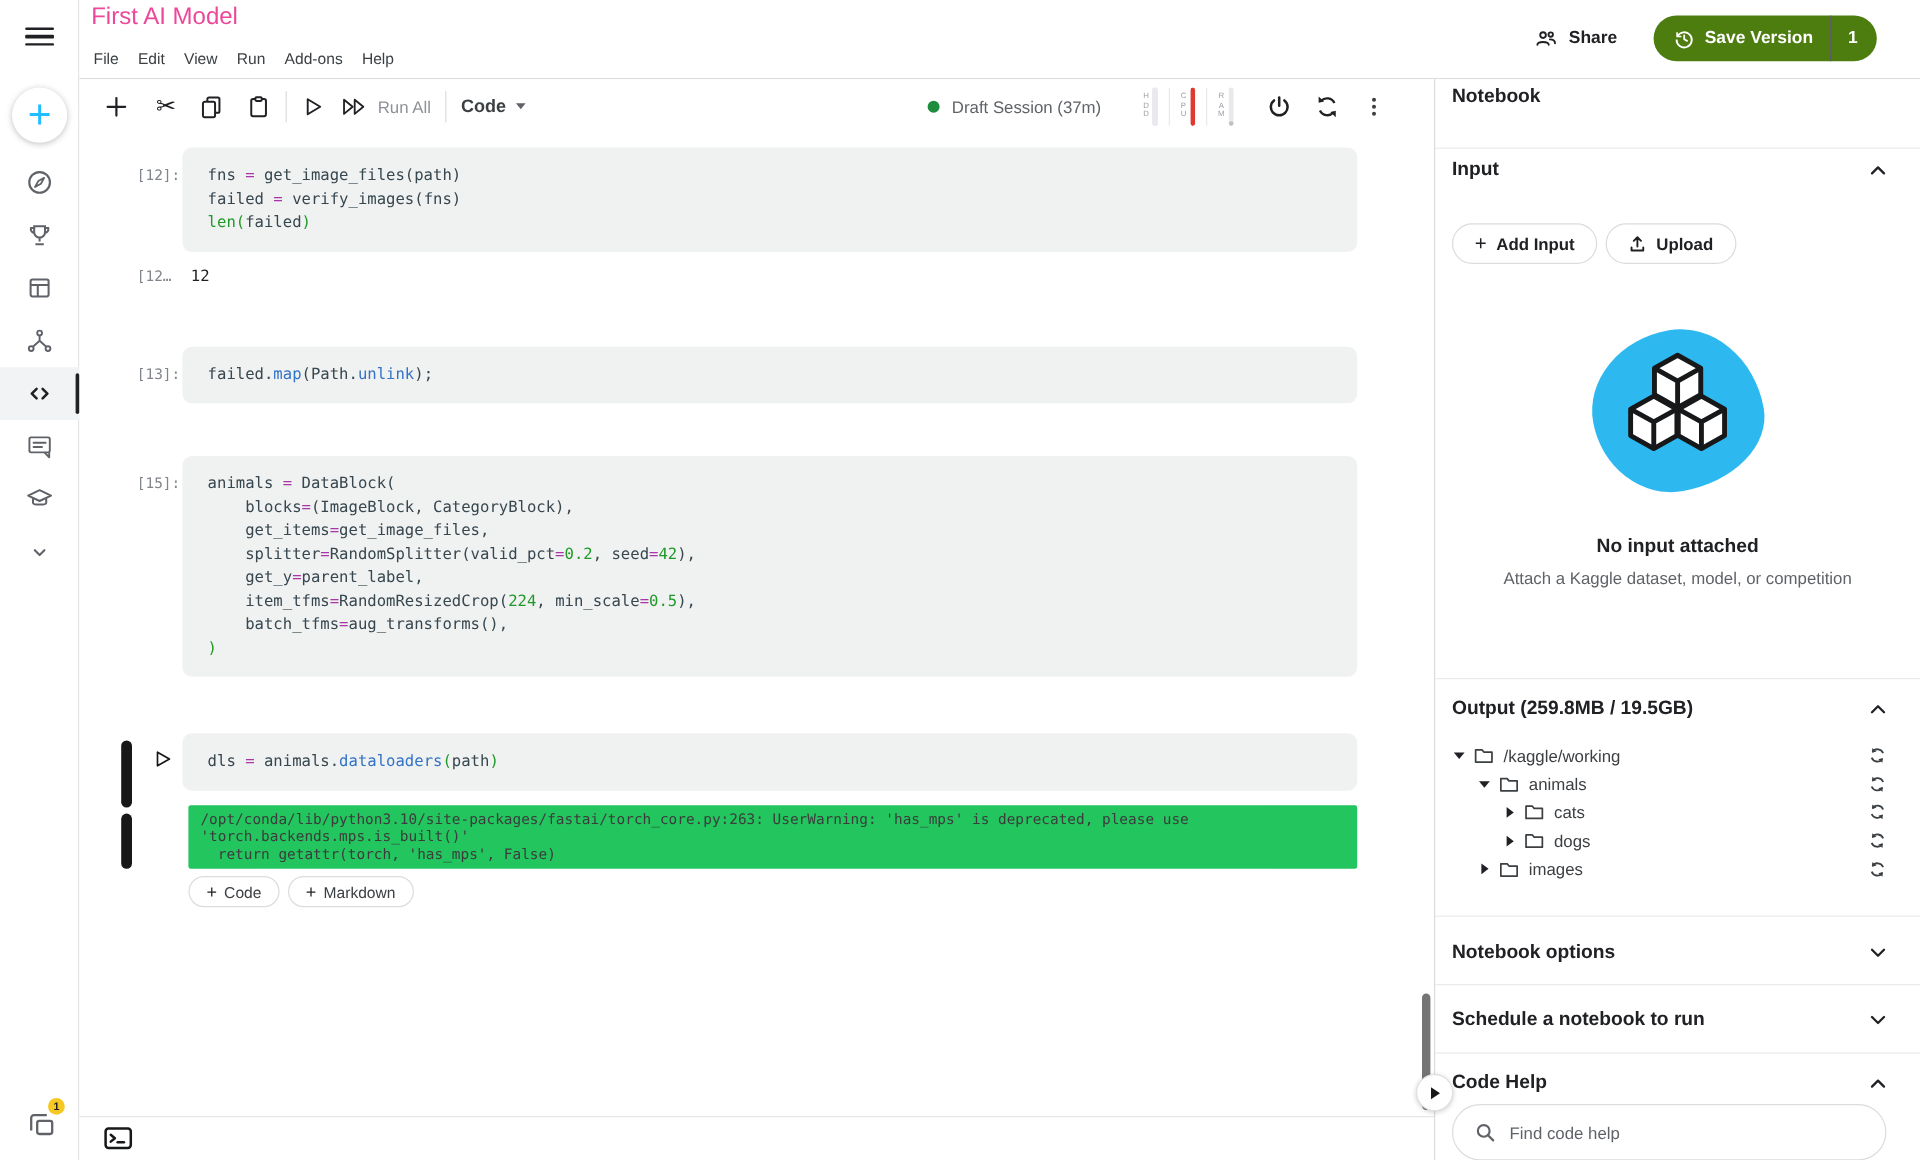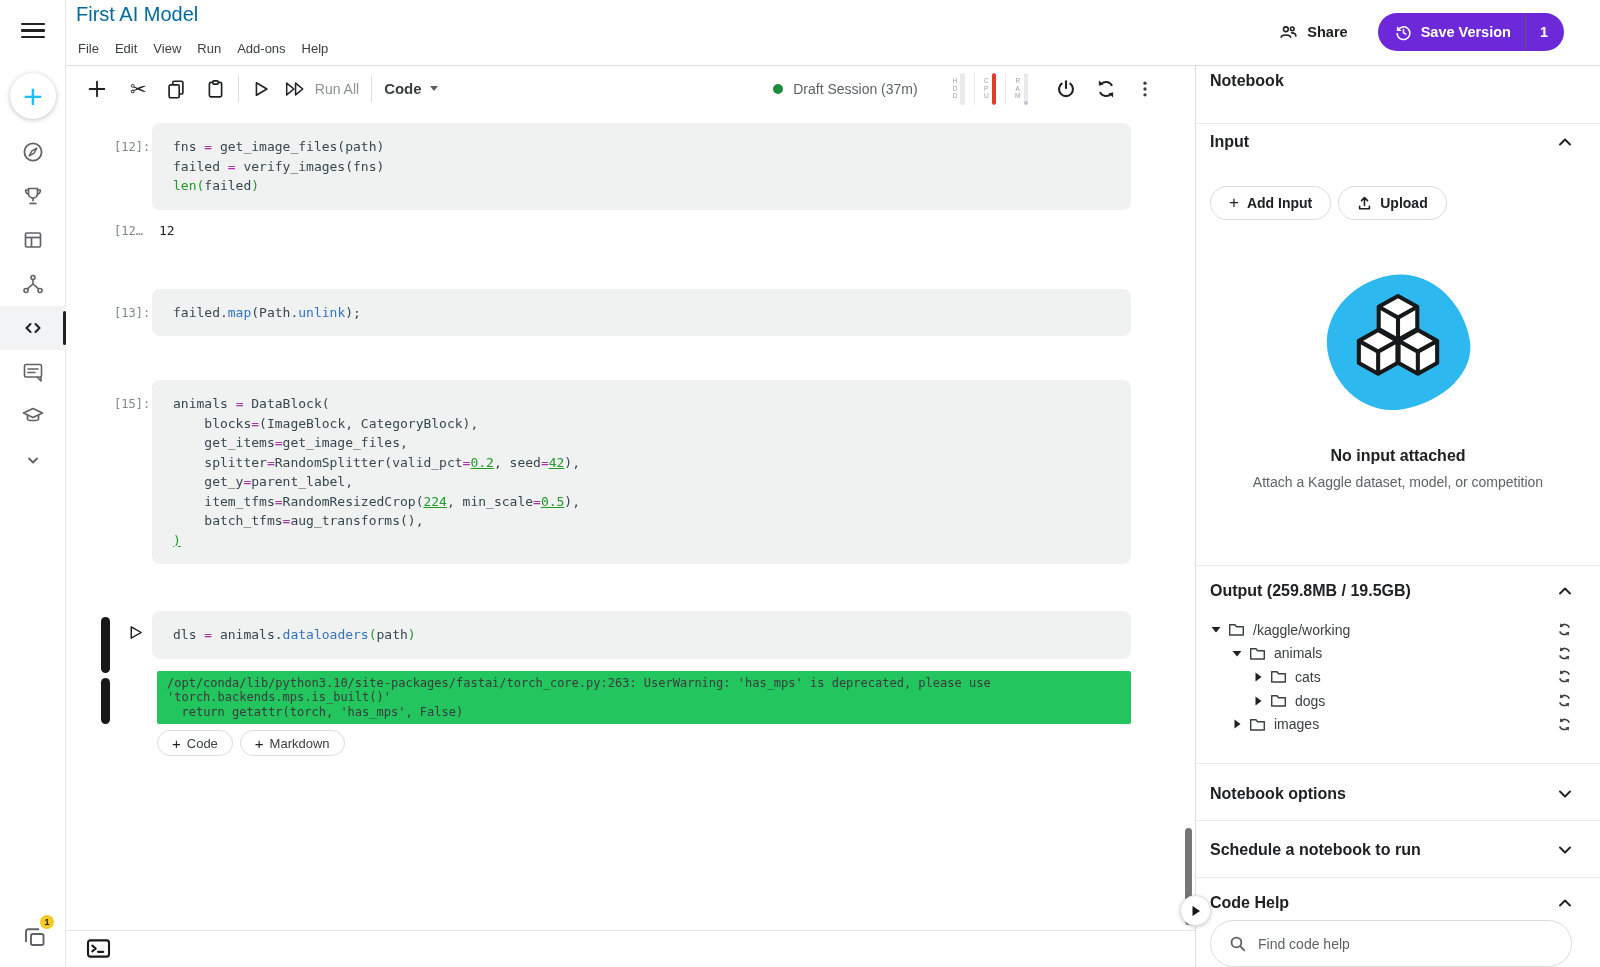--- a/index.html
+++ b/index.html
@@ -24,28 +24,28 @@
   .side-item.active svg { stroke:#202124; }
   .side-item.active::after { content:""; position:absolute; right:0; top:5px; bottom:5px;
     width:3.5px; background:#202124; border-radius:3px; }
   .sidebar-bottom { position:absolute; left:20px; top:922px; width:30px; height:32px; cursor:pointer; background:none; border:none; }
   .badge { position:absolute; right:-4px; top:-7px; width:14px; height:14px; border-radius:50%;
     background:#f5c824; color:#202124; font-size:9px; line-height:14px; text-align:center; font-weight:700; }
 
   
   .top-header { position:absolute; left:66px; top:0; width:1534px; height:66px;
     border-bottom:1px solid #dadce0; background:#fff; }
-  .nb-title { position:absolute; left:10px; top:3px; font-size:20px; font-weight:500; color:#0369a1; cursor:text; }
+  .nb-title { position:absolute; left:10px; top:3px; font-size:20px; font-weight:500; color:#ec4899; cursor:text; }
   .menubar { position:absolute; left:4px; top:37px; display:flex; }
   .menu-item { background:none; border:none; font-size:13px; color:#3c4043; padding:4px 8px;
     cursor:pointer; font-family:inherit; }
   .header-right { position:absolute; right:36px; top:13px; display:flex; align-items:center; }
   .share-btn { display:flex; align-items:center; gap:8px; background:none; border:none;
     font-size:14.5px; font-weight:700; color:#202124; cursor:pointer; margin-right:30px; font-family:inherit; }
-  .save-version-btn { display:flex; align-items:center; height:38px; background:#6d28d9; color:#fff;
+  .save-version-btn { display:flex; align-items:center; height:38px; background:#4d7c0f; color:#fff;
     border:none; border-radius:20px; padding:0 0 0 16px; cursor:pointer; font-family:inherit; }
   .save-version-btn .svb-label { font-size:14.5px; font-weight:700; margin:0 14px 0 8px; }
   .svb-sep { width:1px; height:38px; background:#5a5c60; }
   .svb-count { font-size:14.5px; font-weight:700; padding:0 16px 0 14px; }
 
   
   .main { position:absolute; left:66px; top:66px; width:1129px; height:901px; background:#fff; }
   .toolbar { position:relative; height:45px; display:flex; align-items:center; padding-left:20px; }
   .tb-btn { background:none; border:none; cursor:pointer; display:flex; align-items:center;
     color:#202124; font-family:inherit; }
@@ -68,21 +68,21 @@
   .tb-icon-btn { background:none; border:none; cursor:pointer; margin-left:18px; display:flex; align-items:center; }
 
   
   .cells { position:relative; }
   .cell-row { display:flex; }
   .gutter { position:relative; width:86px; flex:none; padding:14px 0 0 48px; }
   .exec-label { font-family:"DejaVu Sans Mono", monospace; font-size:12px; color:#80868b; }
   .cell-box { flex:1; margin-right:64px; background:#f0f1f1; border-radius:8px; padding:14px 21px; cursor:text; }
   .code-line { font-family:"DejaVu Sans Mono", monospace; font-size:13px; line-height:19.5px; white-space:pre; }
   .tok-p { color:#37474f; } .tok-o { color:#a836a8; } .tok-f { color:#3273c5; }
-  .tok-b { color:#1f9928; } .tok-n { color:#1f9928;text-decoration:underline; }
+  .tok-b { color:#1f9928; } .tok-n { color:#1f9928; }
   .out-row { display:flex; padding-left:48px; align-items:baseline; }
   .out-exec { width:45px; flex:none; }
   .out-text { font-family:"DejaVu Sans Mono", monospace; font-size:13px; color:#202124; }
   .blk1 { margin-top:12px; } .blk2 { margin-top:13px; } .blk3 { margin-top:51px; }
   .blk4 { margin-top:44px; } .blk5 { margin-top:47px; } .blk6 { margin-top:12px; }
   .sel-bar { position:absolute; left:35px; top:6px; width:9px; height:56px; background:#17181a; border-radius:5px; }
   .cell-play { position:absolute; left:56px; top:10px; width:26px; height:26px; background:none; border:none; cursor:pointer; }
   .warn-row { position:relative; }
   .warn-bar { position:absolute; left:35px; top:7px; width:9px; height:46px; background:#17181a; border-radius:5px; }
   .warn-box { margin:0 64px 0 91px; background:#22c55e; border-radius:2px; padding:5px 10px; }

